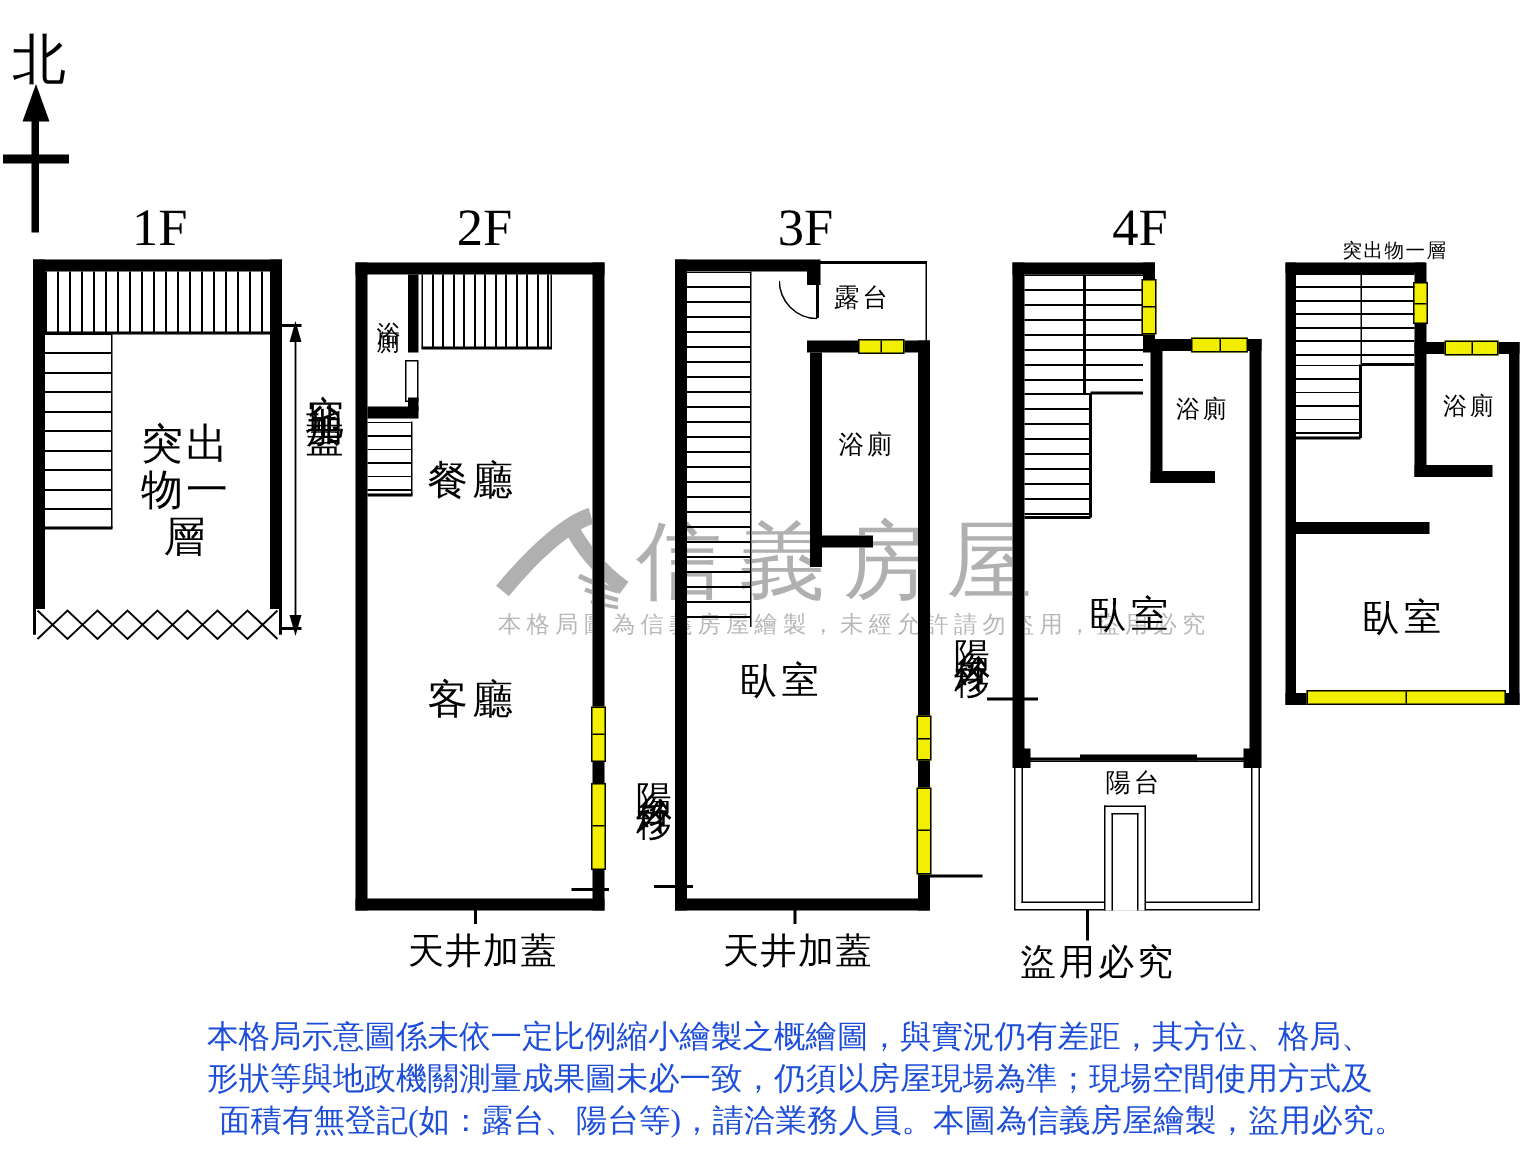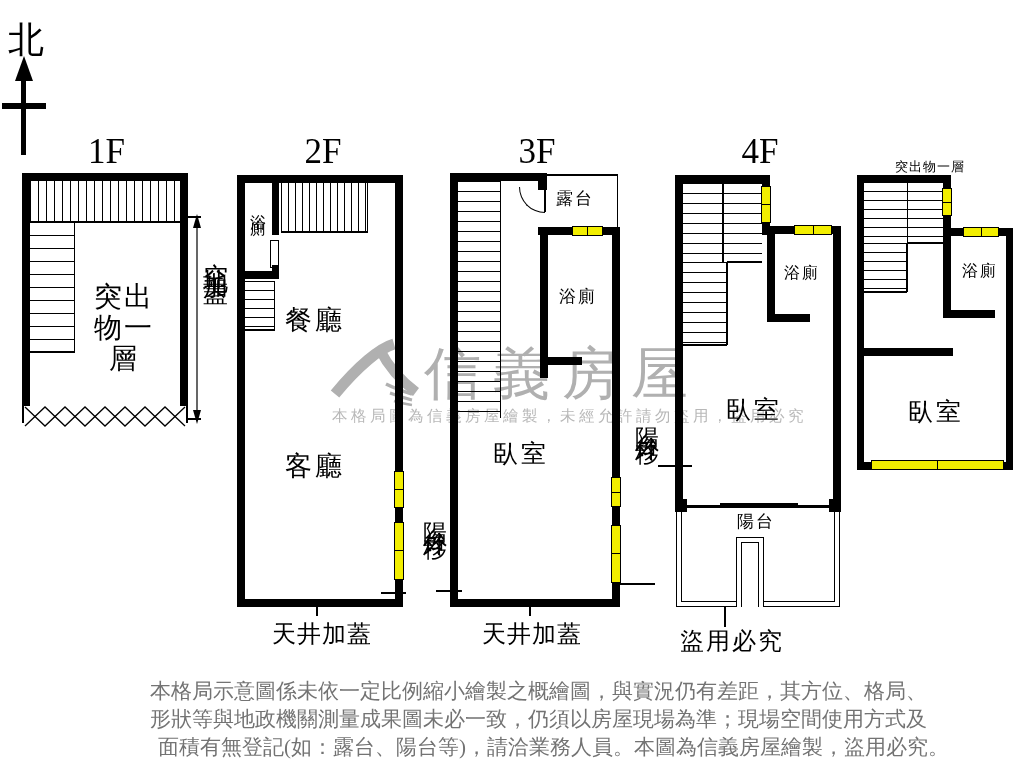--- a/index.html
+++ b/index.html
@@ -21,21 +21,21 @@
   .arc{position:absolute;border:0 solid #000;border-left:1.5px solid #000;border-bottom:1.5px solid #000;
        border-bottom-left-radius:100% 100%;box-sizing:border-box;}
   .lbl{position:absolute;color:#000;white-space:nowrap;}
   .room2{white-space:normal;text-align:center;}
   .vt{writing-mode:vertical-rl;text-orientation:upright;}
   .thin-rect{position:absolute;border:1.4px solid #000;box-sizing:border-box;background:transparent;}
   .notch{position:absolute;border:1.4px solid #000;border-bottom:none;box-sizing:border-box;background:#fff;}
   #watermark{position:absolute;left:0;top:0;width:1024px;height:768px;mix-blend-mode:darken;pointer-events:none;}
   .wm-brand{position:absolute;color:var(--watermark_gray,#b0b0b0);font-size:57px;letter-spacing:12px;white-space:nowrap;}
   .wm-notice{position:absolute;color:#b8b8b8;font-size:15.5px;letter-spacing:3.5px;white-space:nowrap;}
-  .disc{position:absolute;color:#737373;font-size:21px;line-height:27.5px;white-space:nowrap;margin-left:12px;}
+  .disc{position:absolute;color:#1d4ed8;font-size:21px;line-height:27.5px;white-space:nowrap;}
 </style>
 </head>
 <body>
 
 <div id="canvas">
 
   <div>
     <span class="lbl" style="left:8px;top:16px;font-size:36px;">北</span>
     <div>
       <div style="position:absolute;left:15px;top:56px;width:0;height:0;border-left:9px solid transparent;border-right:9px solid transparent;border-bottom:25px solid #000;"></div>

